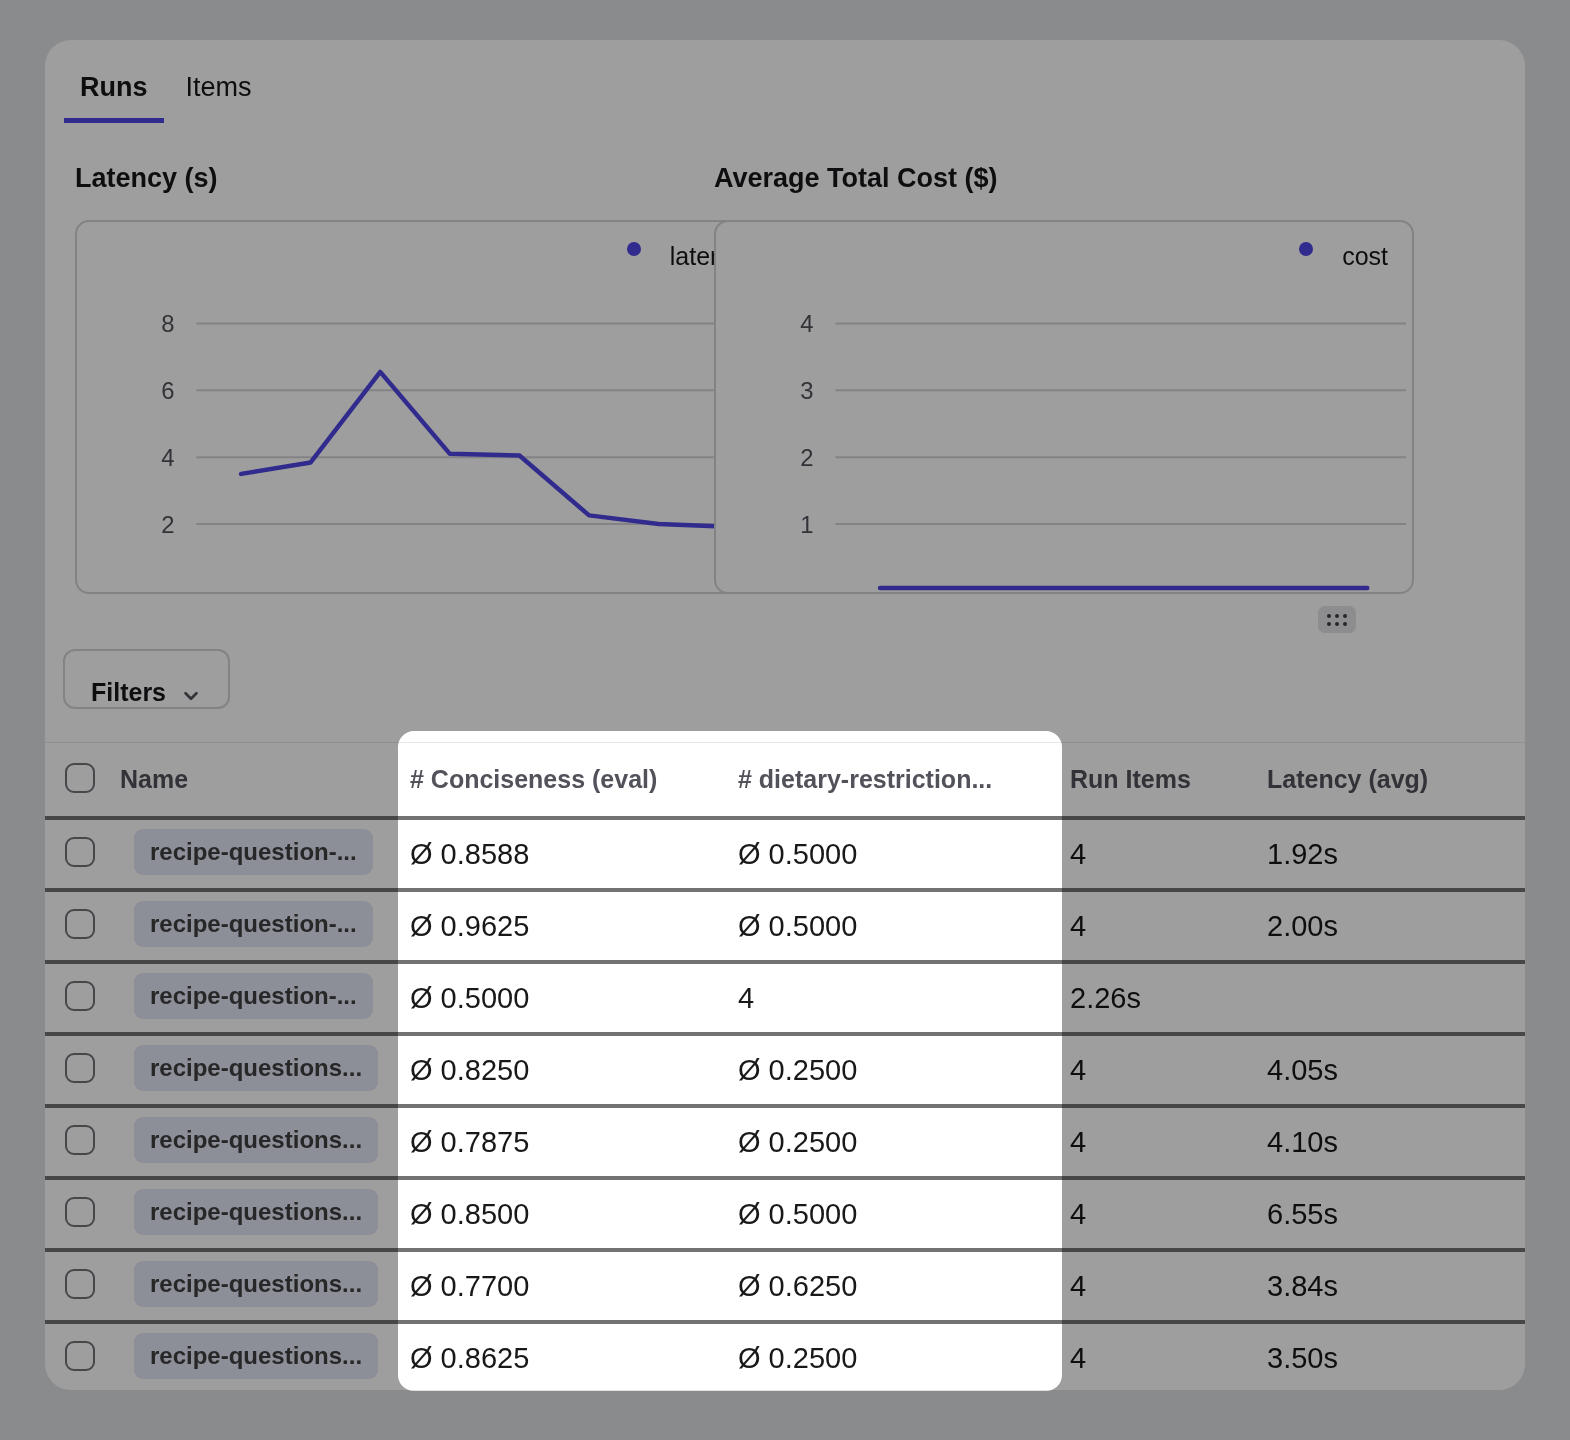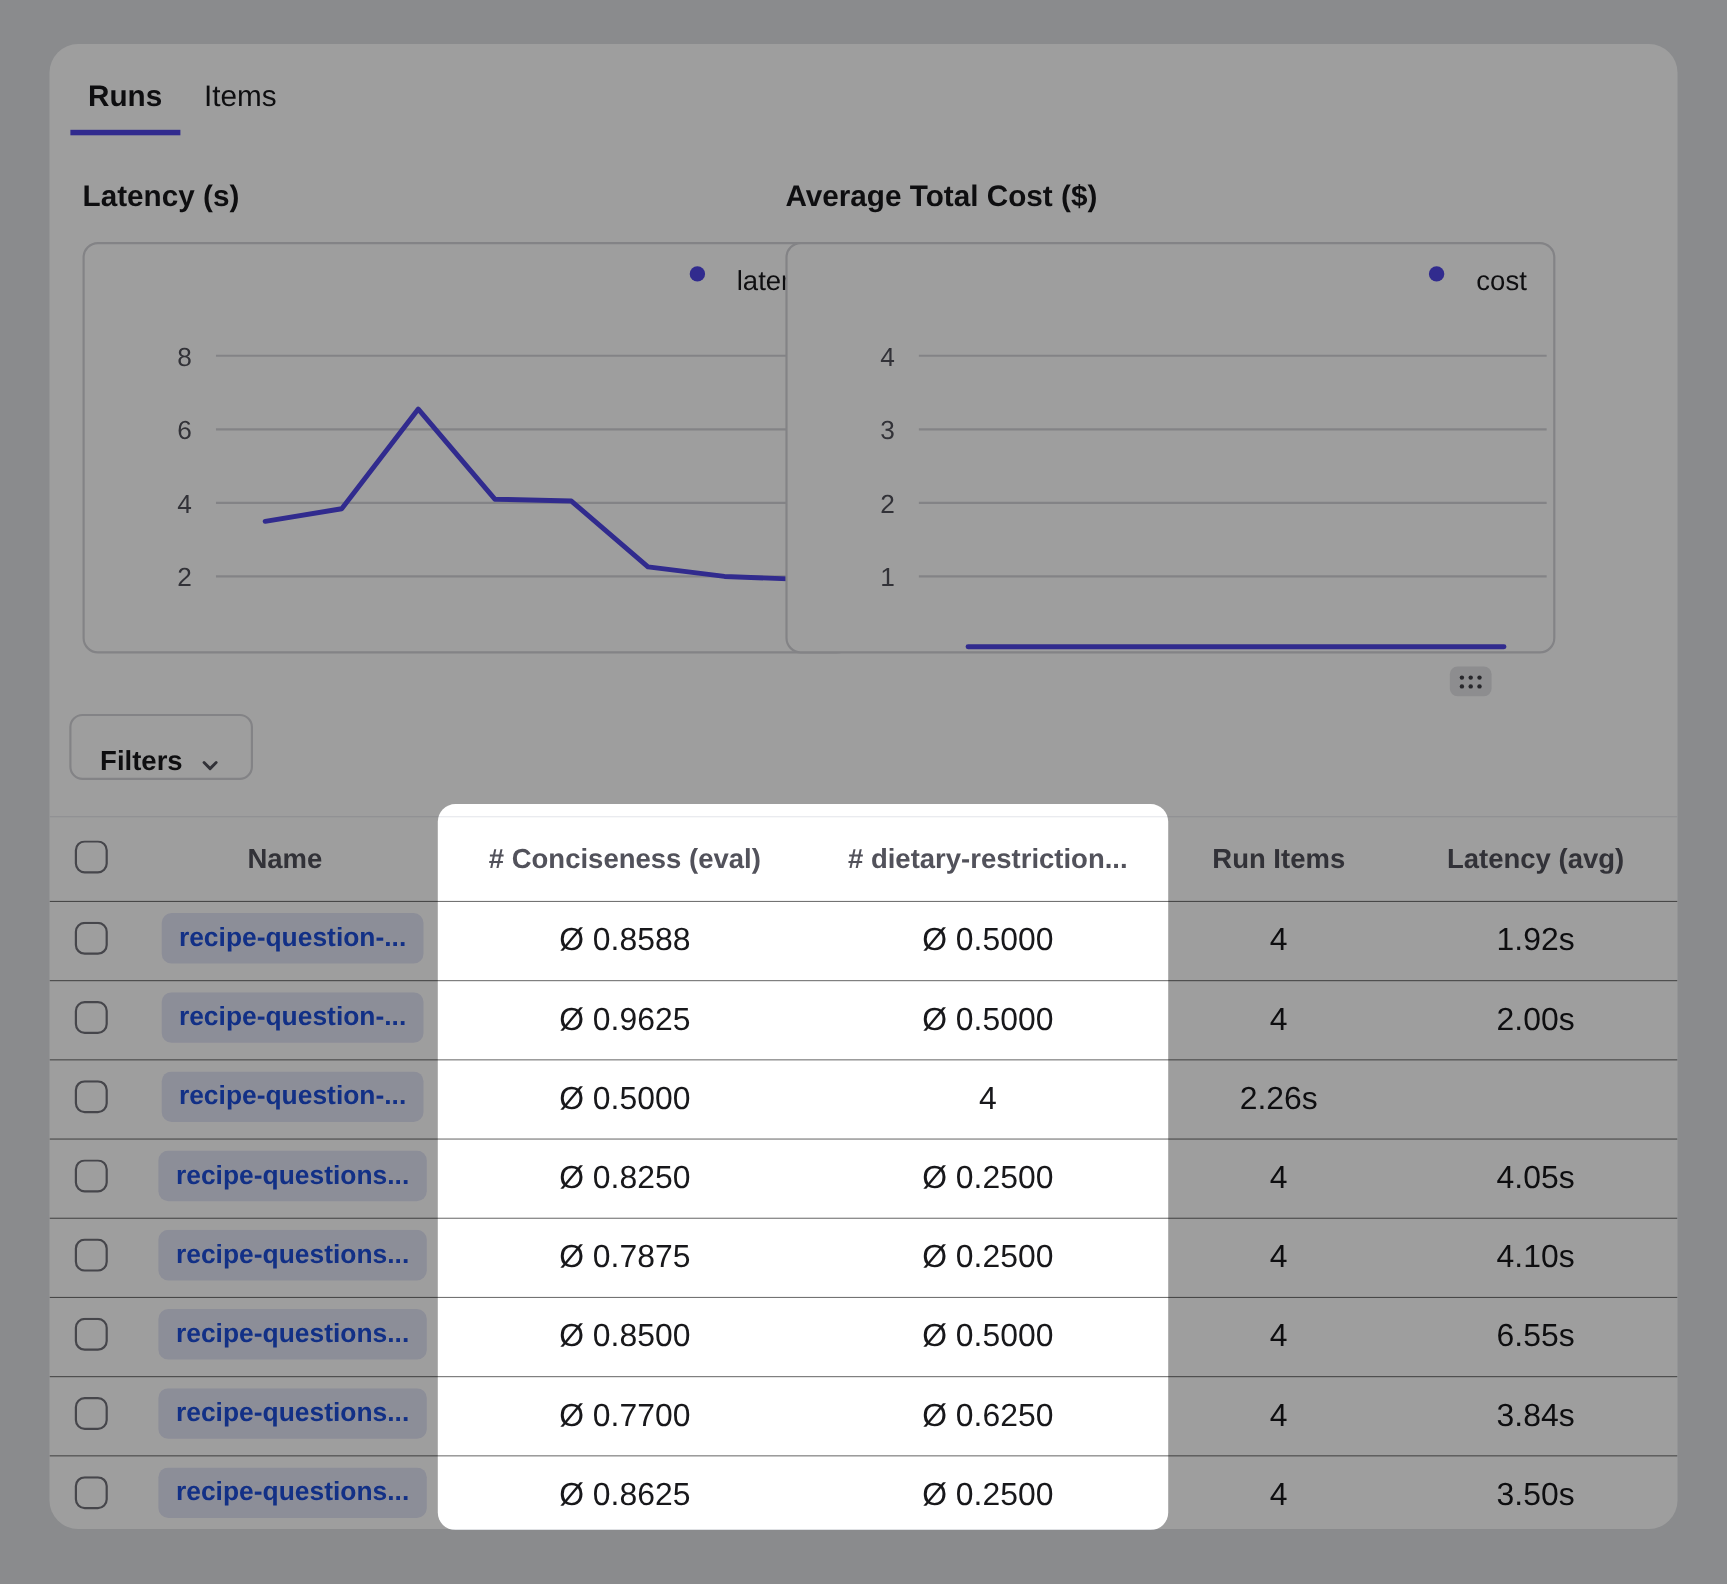--- a/index.html
+++ b/index.html
@@ -54,37 +54,36 @@
     background:#fff; cursor:pointer;
     font-family:"Liberation Sans", sans-serif;
   }
 
   
   .table { margin-top:33px; border-top:1px solid #e5e7eb; }
   .trow {
     display:grid;
     grid-template-columns:55px 298px 328px 332px 197px 270px;
     align-items:center;
-    border-bottom:1px solid #737373;
-    text-align:center;
+    border-bottom:4px solid #737373;
   }
   .thead { height:77px; }
   .tbody-row { height:72px; cursor:pointer; }
   .cell { padding-left:12px; overflow:hidden; white-space:nowrap; }
   .cell-check { padding-left:0; }
   .cell-name { padding-left:20px; }
   .th { font-size:25px; font-weight:600; color:#52525b; }
   .td { font-size:29px; color:#18181b; }
   .checkbox {
     display:inline-block; width:30px; height:30px; margin-left:20px;
     border:2px solid #71717a; border-radius:9px; background:transparent; cursor:pointer;
   }
   .badge {
     display:inline-block; margin-left:14px;
-    background:#e3e5f6; color:#1d4ed8;
+    background:#e3e5f6; color:#404040;
     font-size:24px; font-weight:600;
     padding:9px 16px; border-radius:9px;
     max-width:250px; overflow:hidden; text-overflow:ellipsis; white-space:nowrap;
     cursor:pointer;
   }
 
   
   .spotlight {
     position:absolute; left:398px; top:731px;
     width:664px; height:660px;

